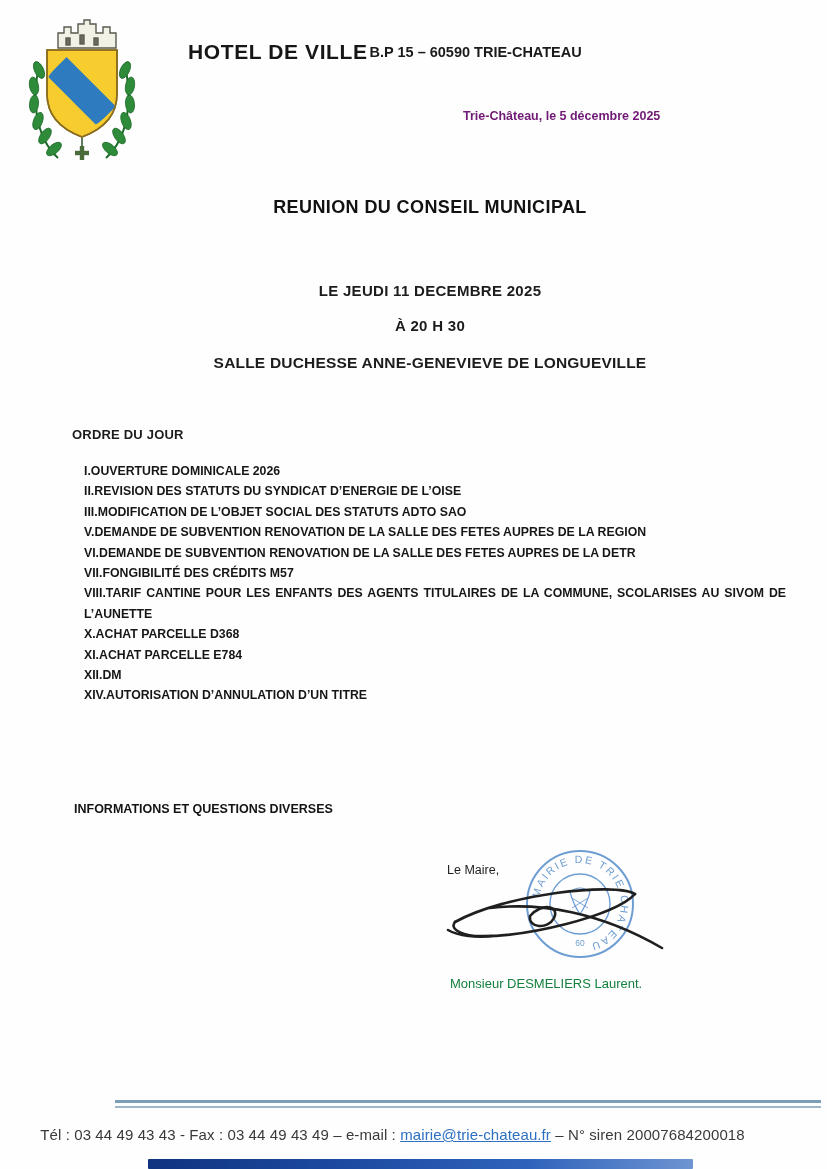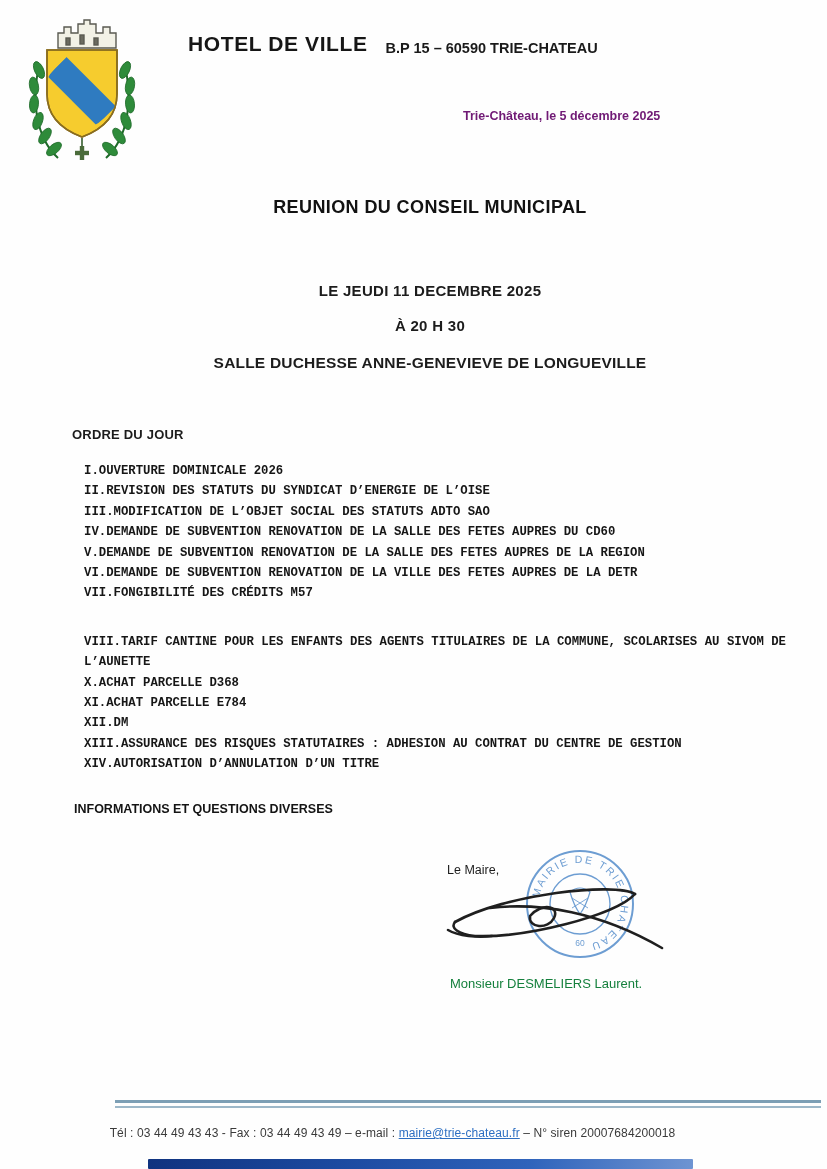--- a/index.html
+++ b/index.html
@@ -3,49 +3,49 @@
 <meta charset="utf-8">
 <style>
   html,body{margin:0;padding:0;background:#ffffff;}
   .page{
     position:relative;width:827px;height:1169px;background:#fefefe;
     font-family:"Liberation Sans",sans-serif;color:#1c1c1c;overflow:hidden;
   }
   .abs{position:absolute;}
 
   
-  .header-line{left:188px;top:32px;display:flex;align-items:flex-end;gap:18px;white-space:nowrap;}
+  .header-line{left:188px;top:40px;display:flex;align-items:center;gap:2px;white-space:nowrap;}
   .hotel-title{font-size:21px;font-weight:bold;letter-spacing:0.6px;color:#161616;}
   .bp-subtitle{font-size:14.5px;font-weight:bold;color:#1a1a1a;}
   .dept-line{left:188px;top:78px;font-size:11px;color:#2a2a2a;letter-spacing:0.2px;}
   .dateline{left:463px;top:109px;font-size:12.5px;font-weight:bold;color:#701a75;}
 
   
   .center-wrap{left:30px;width:800px;text-align:center;}
   .meeting-title{top:197px;font-size:18px;font-weight:bold;letter-spacing:0.4px;color:#121212;}
   .meeting-date{top:282px;font-size:15px;font-weight:bold;letter-spacing:0.3px;}
   .meeting-time{top:317px;font-size:15px;font-weight:bold;letter-spacing:0.3px;}
   .meeting-venue{top:354px;font-size:15.5px;font-weight:bold;letter-spacing:0.2px;}
 
   
   .agenda-heading{left:72px;top:427px;font-size:13px;font-weight:bold;letter-spacing:0.2px;}
   .agenda-list{left:84px;top:461px;width:702px;font-size:12.3px;font-weight:bold;line-height:20.4px;color:#161616;}
-  .agenda-item{text-align:left;font-family:Liberation Mono, monospace;}
-  .agenda-item.justify{text-align:justify;text-align-last:left;margin-top:28px;}
+  .agenda-item{text-align:left;}
+  .agenda-item.justify{text-align:justify;text-align-last:left;}
   .info-line{left:74px;top:792px;font-size:12.5px;font-weight:bold;color:#141414;margin-top:10px;}
 
   
   .mayor-role{left:447px;top:835px;font-size:12.5px;color:#1c1c1c;margin-top:28px;}
   .sig-svg{left:430px;top:842px;}
   .mayor-name{left:450px;top:976px;font-size:13px;color:#15803d;}
 
   
   .rule-top{left:115px;top:1100px;width:706px;height:3px;background:#7d9fb5;}
   .rule-bottom{left:115px;top:1106px;width:706px;height:1.5px;background:#9db8c9;}
-  .footer-line{left:0px;top:1126px;width:785px;text-align:center;font-size:12px;color:#3a3a3a;letter-spacing:0.1px;}
+  .footer-line{left:0px;top:1126px;width:785px;text-align:center;font-size:15px;color:#3a3a3a;letter-spacing:0.1px;}
   .footer-email{color:#2d6fc2;text-decoration:underline;cursor:pointer;}
   .artifact-bar{left:148px;top:1159px;width:545px;height:10px;
     background:linear-gradient(90deg,#10337f 0%,#1c4aa0 35%,#2f63bb 70%,#6e94d2 100%);
     border-radius:1px;}
 </style>
 </head>
 <body>
 
 <div class="page">
 
@@ -100,29 +100,27 @@
   <div class="abs center-wrap meeting-title">REUNION DU CONSEIL MUNICIPAL</div>
   <div class="abs center-wrap meeting-date">LE JEUDI 11 DECEMBRE 2025</div>
   <div class="abs center-wrap meeting-time">À 20 H 30</div>
   <div class="abs center-wrap meeting-venue">SALLE DUCHESSE ANNE-GENEVIEVE DE LONGUEVILLE</div>
 
   <div class="abs agenda-heading">ORDRE DU JOUR</div>
   <div class="abs agenda-list">
     <div class="agenda-item">I.OUVERTURE DOMINICALE 2026</div>
     <div class="agenda-item">II.REVISION DES STATUTS DU SYNDICAT D’ENERGIE DE L’OISE</div>
     <div class="agenda-item">III.MODIFICATION DE L’OBJET SOCIAL DES STATUTS ADTO SAO</div>
-    <div class="agenda-item">IV.DEMANDE DE SUBVENTION RENOVATION DE LA SALLE DES FETES AUPRES DU CD60</div>
     <div class="agenda-item">V.DEMANDE DE SUBVENTION RENOVATION DE LA SALLE DES FETES AUPRES DE LA REGION</div>
-    <div class="agenda-item">VI.DEMANDE DE SUBVENTION RENOVATION DE LA VILLE DES FETES AUPRES DE LA DETR</div>
+    <div class="agenda-item">VI.DEMANDE DE SUBVENTION RENOVATION DE LA SALLE DES FETES AUPRES DE LA DETR</div>
     <div class="agenda-item">VII.FONGIBILITÉ DES CRÉDITS M57</div>
     <div class="agenda-item justify">VIII.TARIF CANTINE POUR LES ENFANTS DES AGENTS TITULAIRES DE LA COMMUNE, SCOLARISES AU SIVOM DE L’AUNETTE</div>
     <div class="agenda-item">X.ACHAT PARCELLE D368</div>
     <div class="agenda-item">XI.ACHAT PARCELLE E784</div>
     <div class="agenda-item">XII.DM</div>
-    <div class="agenda-item">XIII.ASSURANCE DES RISQUES STATUTAIRES : ADHESION AU CONTRAT DU CENTRE DE GESTION</div>
     <div class="agenda-item">XIV.AUTORISATION D’ANNULATION D’UN TITRE</div>
   </div>
   <div class="abs info-line">INFORMATIONS ET QUESTIONS DIVERSES</div>
 
   <div class="abs mayor-role">Le Maire,</div>
 
   <svg class="abs sig-svg" width="260" height="130" viewBox="0 0 260 130">
 
     <g opacity="0.8">
       <circle cx="150" cy="62" r="53" fill="none" stroke="#4a86c8" stroke-width="2"></circle>

